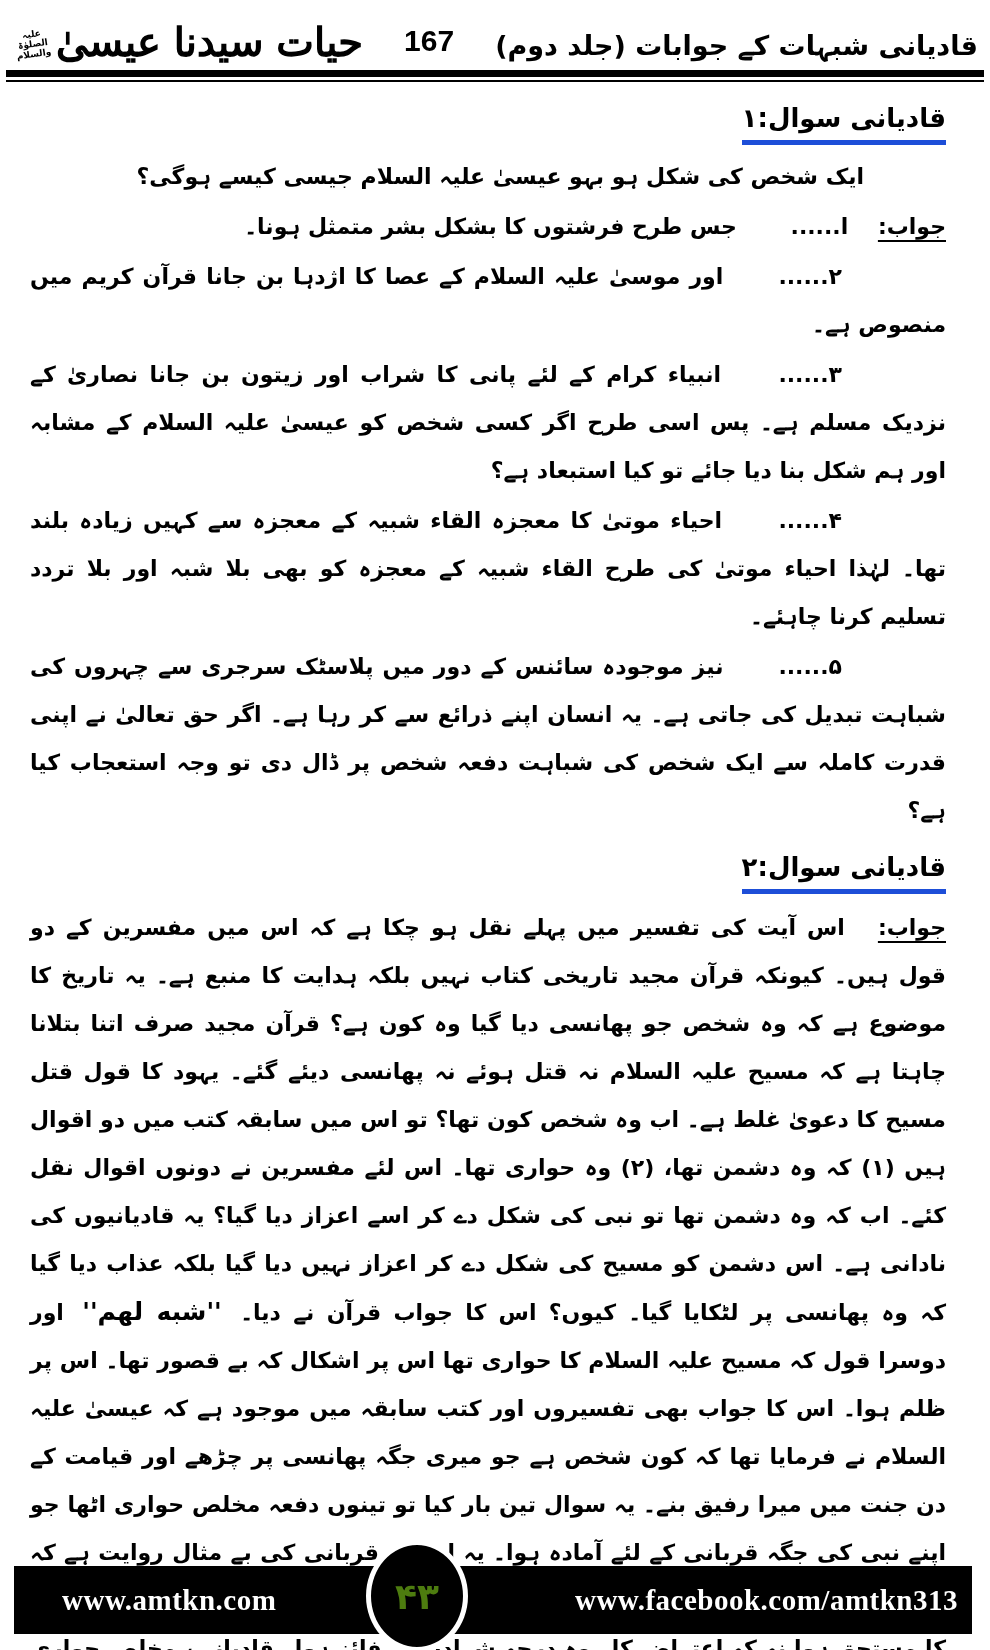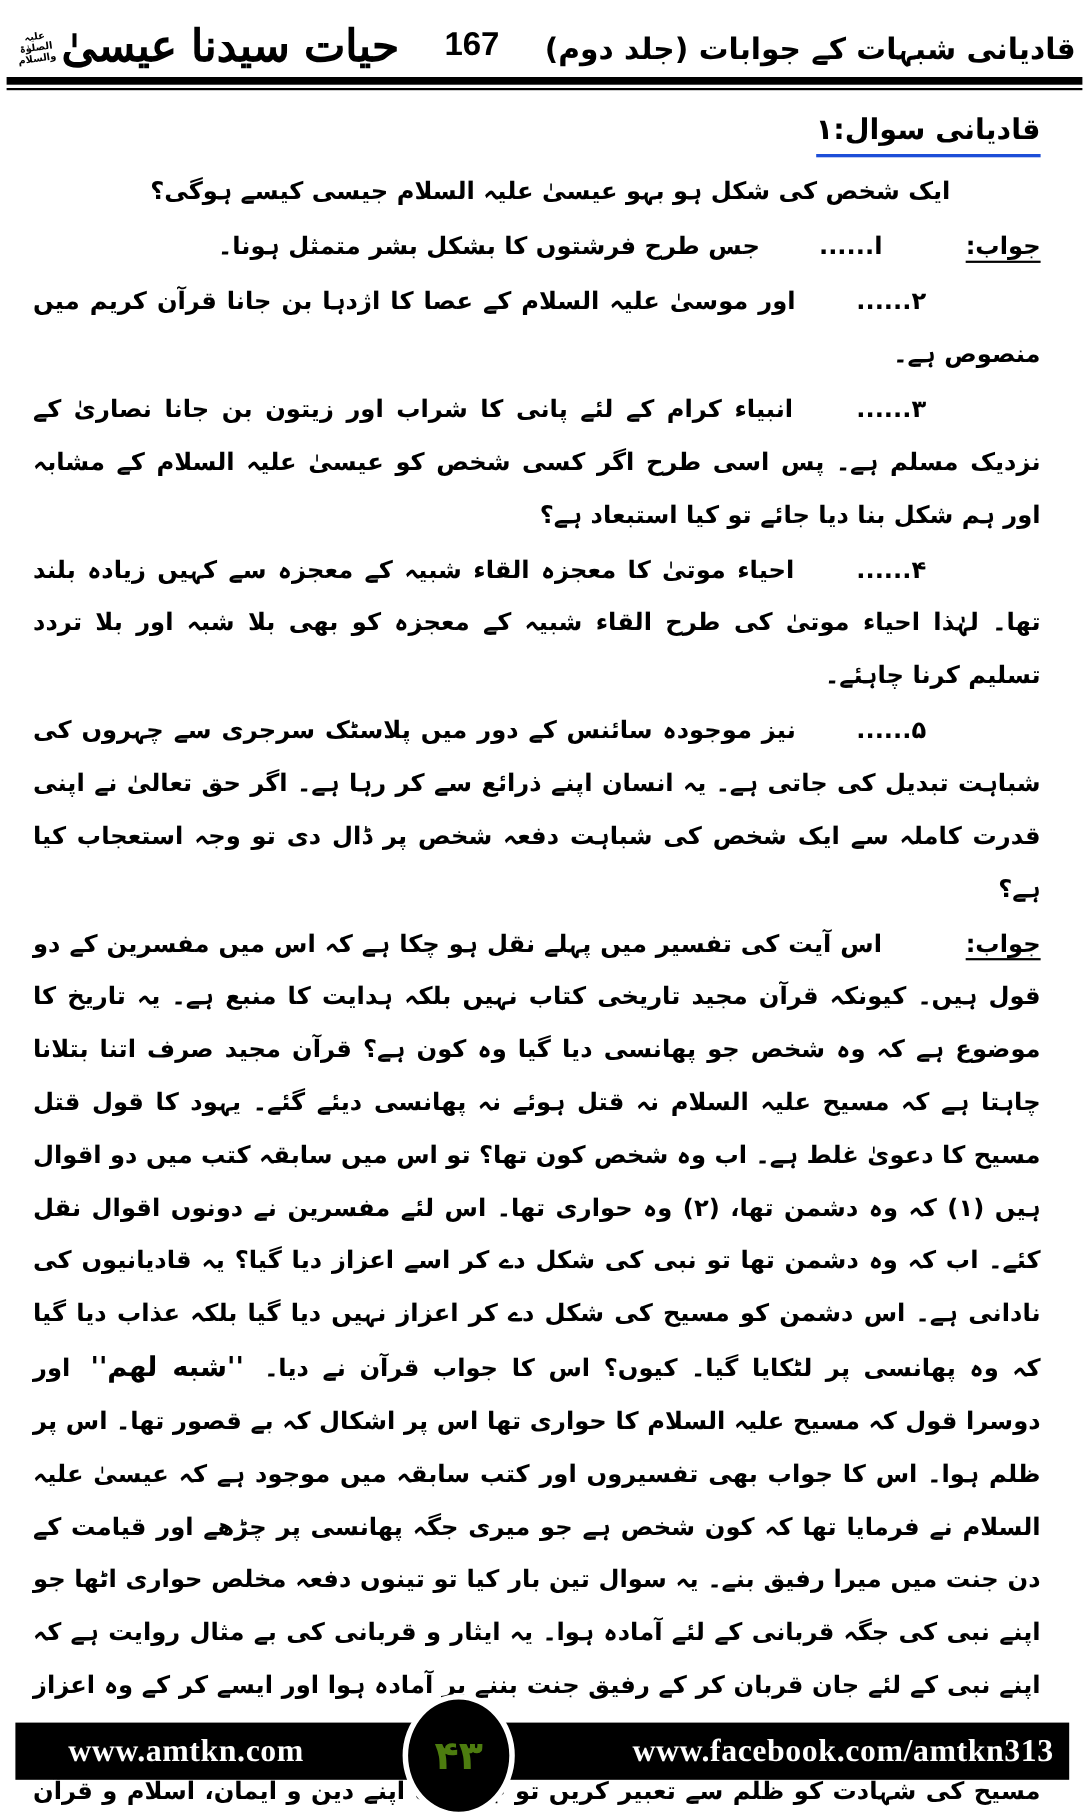--- a/index.html
+++ b/index.html
@@ -18,34 +18,34 @@
   .h-page{font-family:"Liberation Sans",sans-serif;font-size:30px;font-weight:bold;
           align-self:center;margin-bottom:2px;}
   .h-right{direction:rtl;font-size:27px;font-weight:bold;white-space:nowrap;line-height:1.2;}
   .rule-thick{height:7px;background:#000;margin:2px 6px 0 6px;}
   .rule-thin{height:2px;background:#000;margin:3px 6px 0 6px;}
 
   
   main{direction:rtl;padding:6px 44px 0 30px;text-align:justify;
        font-size:22px;font-weight:bold;line-height:48px;}
   .sec-heading{display:inline-block;font-size:26px;font-weight:bold;
-               border-bottom:3px solid #1d4ed8;padding-bottom:4px;line-height:1.3;
+               border-bottom:5px solid #1d4ed8;padding-bottom:4px;line-height:1.3;
                margin:14px 0 8px 0;}
   p{margin:0 0 2px 0;}
   .question{text-indent:82px;}
   .ans-label{text-decoration:underline;text-decoration-thickness:2px;text-underline-offset:6px;
-             margin-left:68px;}
+             margin-left:22px;}
   .marker{margin-left:46px;white-space:nowrap;}
   .item{margin-bottom:2px;}
   .item.indented{text-indent:104px;}
   .long-answer{margin-top:2px;}
   .naskh-quote{font-weight:900;font-size:25px;padding:0 6px;}
 
   
-  footer{position:absolute;left:14px;right:18px;top:1566px;height:52px;}
+  footer{position:absolute;left:14px;right:18px;top:1566px;height:68px;}
   .fbar{position:absolute;inset:0;background:#000;display:flex;align-items:center;
         justify-content:space-between;padding:0 14px 0 48px;}
   .furl{font-family:"Liberation Serif",serif;font-weight:bold;color:#fff;font-size:29px;
         white-space:nowrap;letter-spacing:0.5px;}
   .fellipse{position:absolute;left:352px;top:-26px;width:92px;height:102px;background:#000;
             border:5px solid #fff;border-radius:50%;display:flex;align-items:center;
             justify-content:center;}
   .fellipse span{color:#4d7c0f;font-size:36px;font-weight:bold;direction:rtl;}
 </style>
 </head>
@@ -86,20 +86,21 @@
         <span class="marker">۴......</span>
         <span>احیاء موتیٰ کا معجزہ القاء شبیہ کے معجزہ سے کہیں زیادہ بلند تھا۔ لہٰذا احیاء موتیٰ کی طرح القاء شبیہ کے معجزہ کو بھی بلا شبہ اور بلا تردد تسلیم کرنا چاہئے۔</span>
       </p>
       <p class="item indented">
         <span class="marker">۵......</span>
         <span>نیز موجودہ سائنس کے دور میں پلاسٹک سرجری سے چہروں کی شباہت تبدیل کی جاتی ہے۔ یہ انسان اپنے ذرائع سے کر رہا ہے۔ اگر حق تعالیٰ نے اپنی قدرت کاملہ سے ایک شخص کی شباہت دفعہ شخص پر ڈال دی تو وجہ استعجاب کیا ہے؟</span>
       </p>
     </div>
 
     <div>
+      <div><span class="sec-heading">قادیانی سوال:۲</span></div>
       <p class="long-answer">
         <span class="ans-label">جواب:</span>
         <span>اس آیت کی تفسیر میں پہلے نقل ہو چکا ہے کہ اس میں مفسرین کے دو قول ہیں۔ کیونکہ قرآن مجید تاریخی کتاب نہیں بلکہ ہدایت کا منبع ہے۔ یہ تاریخ کا موضوع ہے کہ وہ شخص جو پھانسی دیا گیا وہ کون ہے؟ قرآن مجید صرف اتنا بتلانا چاہتا ہے کہ مسیح علیہ السلام نہ قتل ہوئے نہ پھانسی دیئے گئے۔ یہود کا قول قتل مسیح کا دعویٰ غلط ہے۔ اب وہ شخص کون تھا؟ تو اس میں سابقہ کتب میں دو اقوال ہیں (۱) کہ وہ دشمن تھا، (۲) وہ حواری تھا۔ اس لئے مفسرین نے دونوں اقوال نقل کئے۔ اب کہ وہ دشمن تھا تو نبی کی شکل دے کر اسے اعزاز دیا گیا؟ یہ قادیانیوں کی نادانی ہے۔ اس دشمن کو مسیح کی شکل دے کر اعزاز نہیں دیا گیا بلکہ عذاب دیا گیا کہ وہ پھانسی پر لٹکایا گیا۔ کیوں؟ اس کا جواب قرآن نے دیا۔</span>
         <span class="naskh-quote">''شبه لهم''</span>
         <span>اور دوسرا قول کہ مسیح علیہ السلام کا حواری تھا اس پر اشکال کہ بے قصور تھا۔ اس پر ظلم ہوا۔ اس کا جواب بھی تفسیروں اور کتب سابقہ میں موجود ہے کہ عیسیٰ علیہ السلام نے فرمایا تھا کہ کون شخص ہے جو میری جگہ پھانسی پر چڑھے اور قیامت کے دن جنت میں میرا رفیق بنے۔ یہ سوال تین بار کیا تو تینوں دفعہ مخلص حواری اٹھا جو اپنے نبی کی جگہ قربانی کے لئے آمادہ ہوا۔ یہ ایثار و قربانی کی بے مثال روایت ہے کہ اپنے نبی کے لئے جان قربان کر کے رفیق جنت بننے پر آمادہ ہوا اور ایسے کر کے وہ اعزاز کا مستحق ہوا نہ کہ اعتراض کا۔ وہ درجہ شہادت پر فائز ہوا۔ قادیانی، مخلص حواری مسیح کی شہادت کو ظلم سے تعبیر کریں تو جو لوگ اپنے دین و ایمان، اسلام و قرآن انبیاء کرام کی عزتوں کے تحفظ کے لئے شہید ہوئے تو کیا ان سب پر ظلم ہوا؟ معاذ اللہ!</span>
       </p>
     </div>
 
   </main>
 

